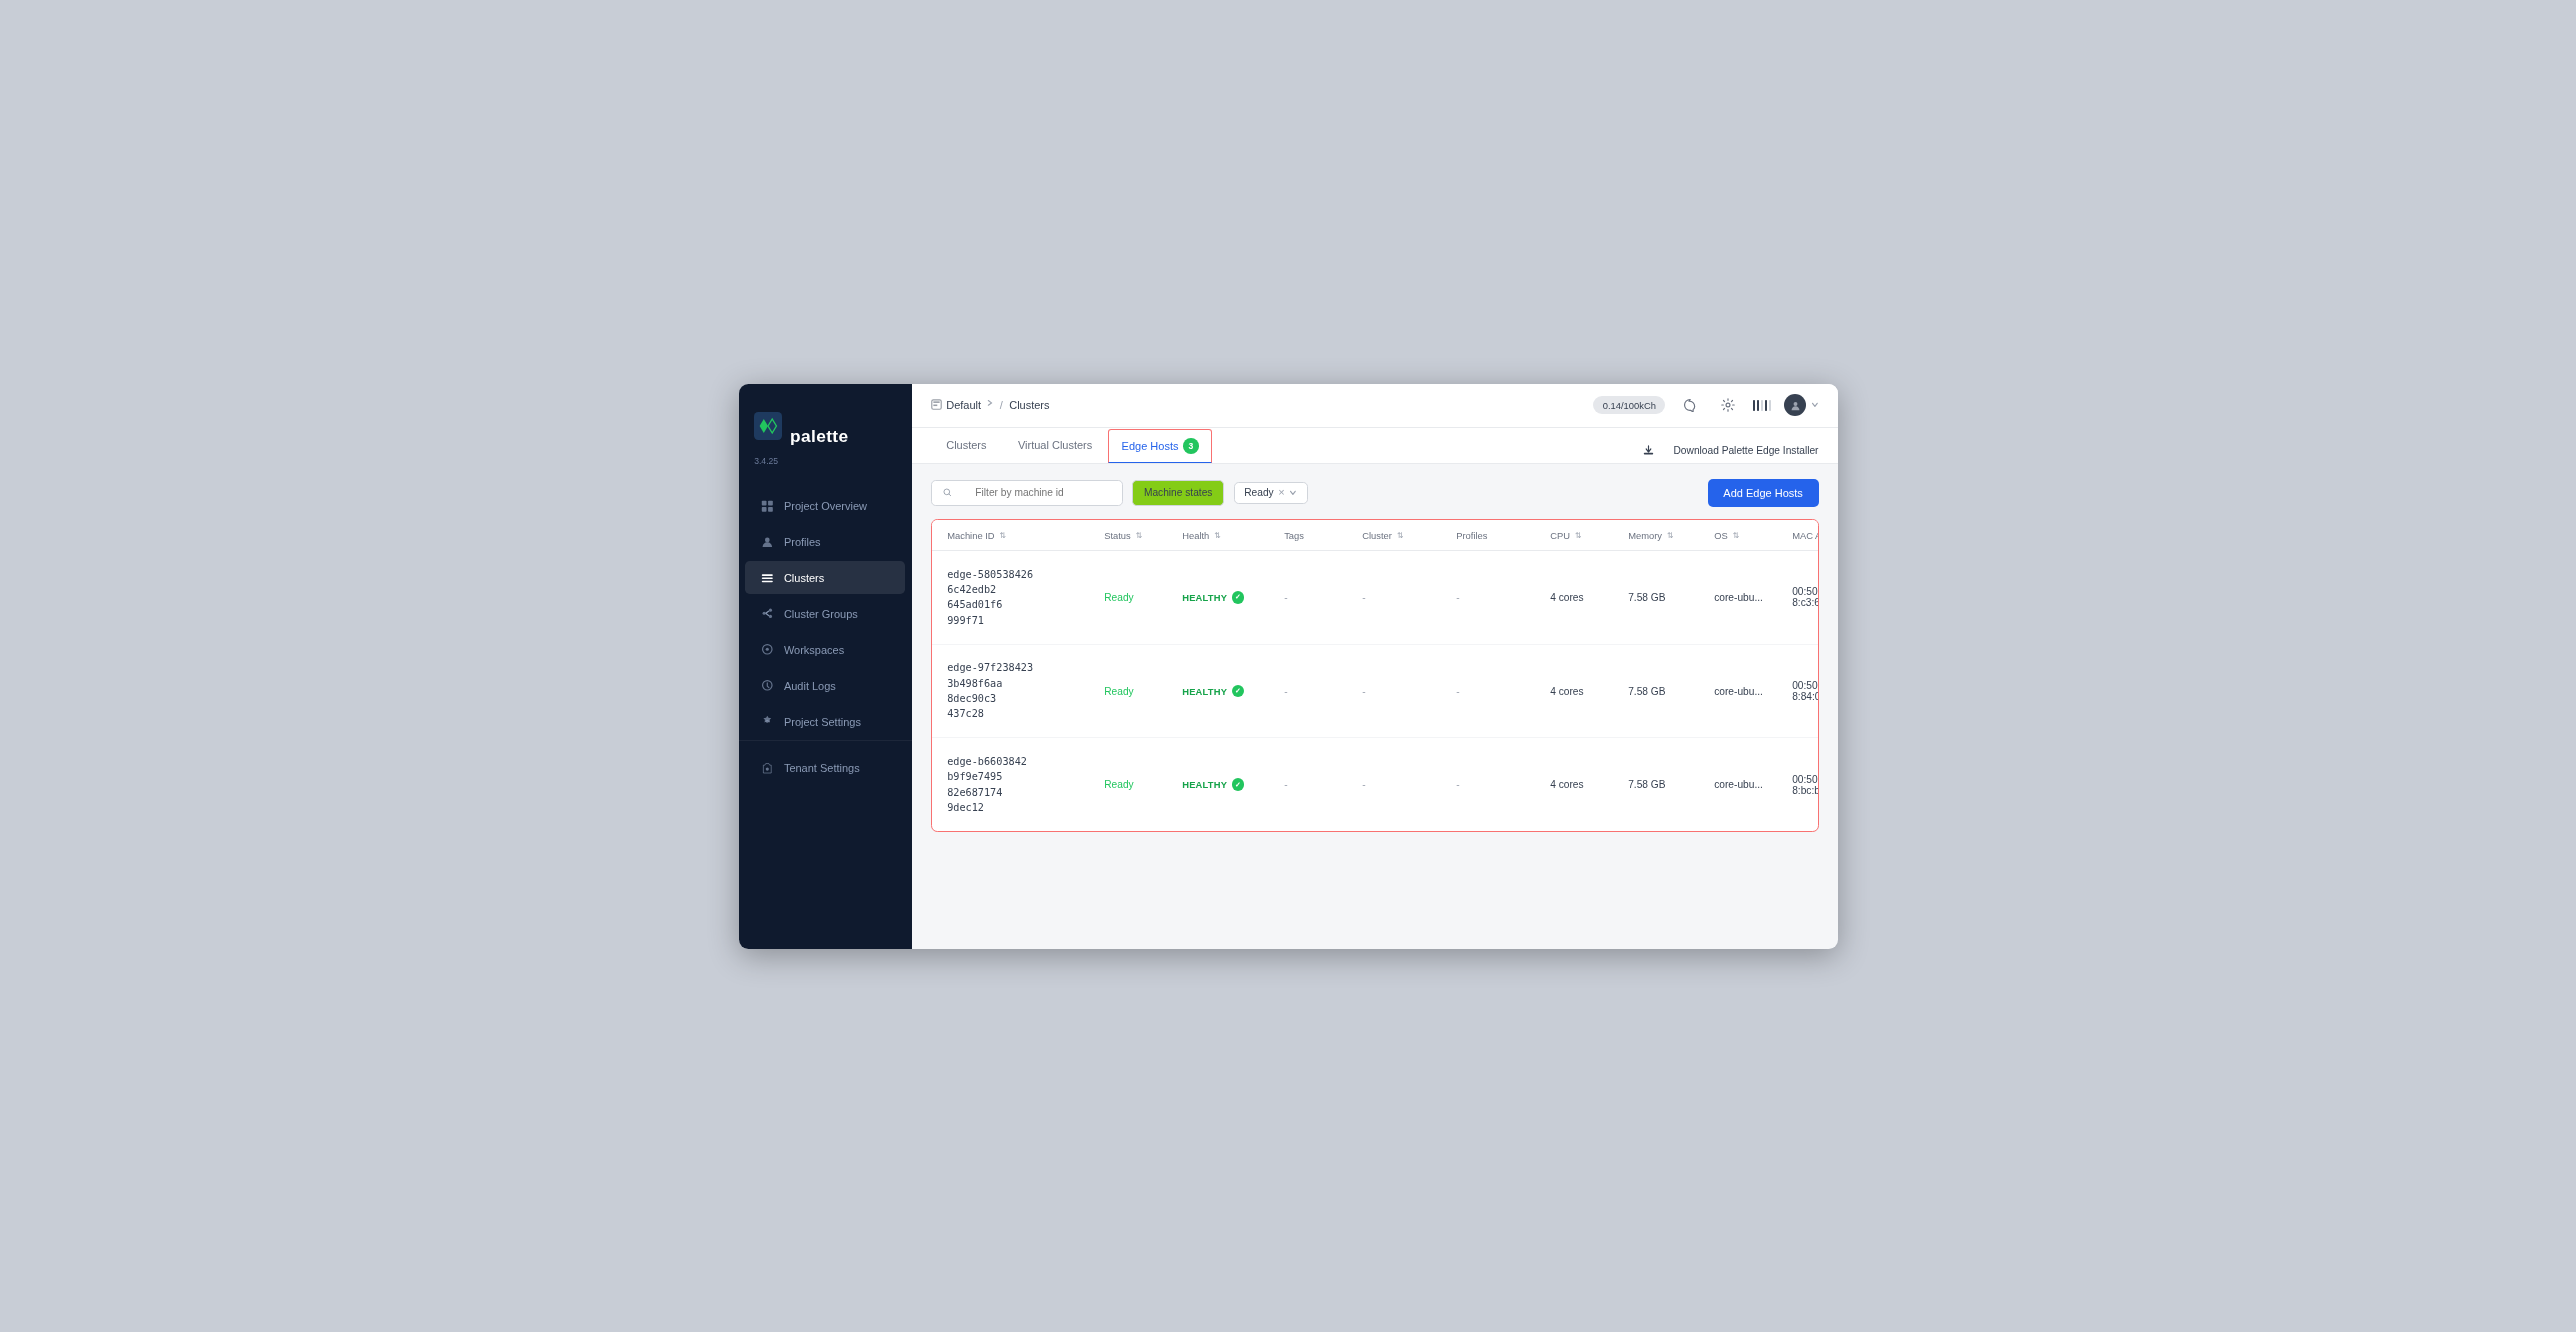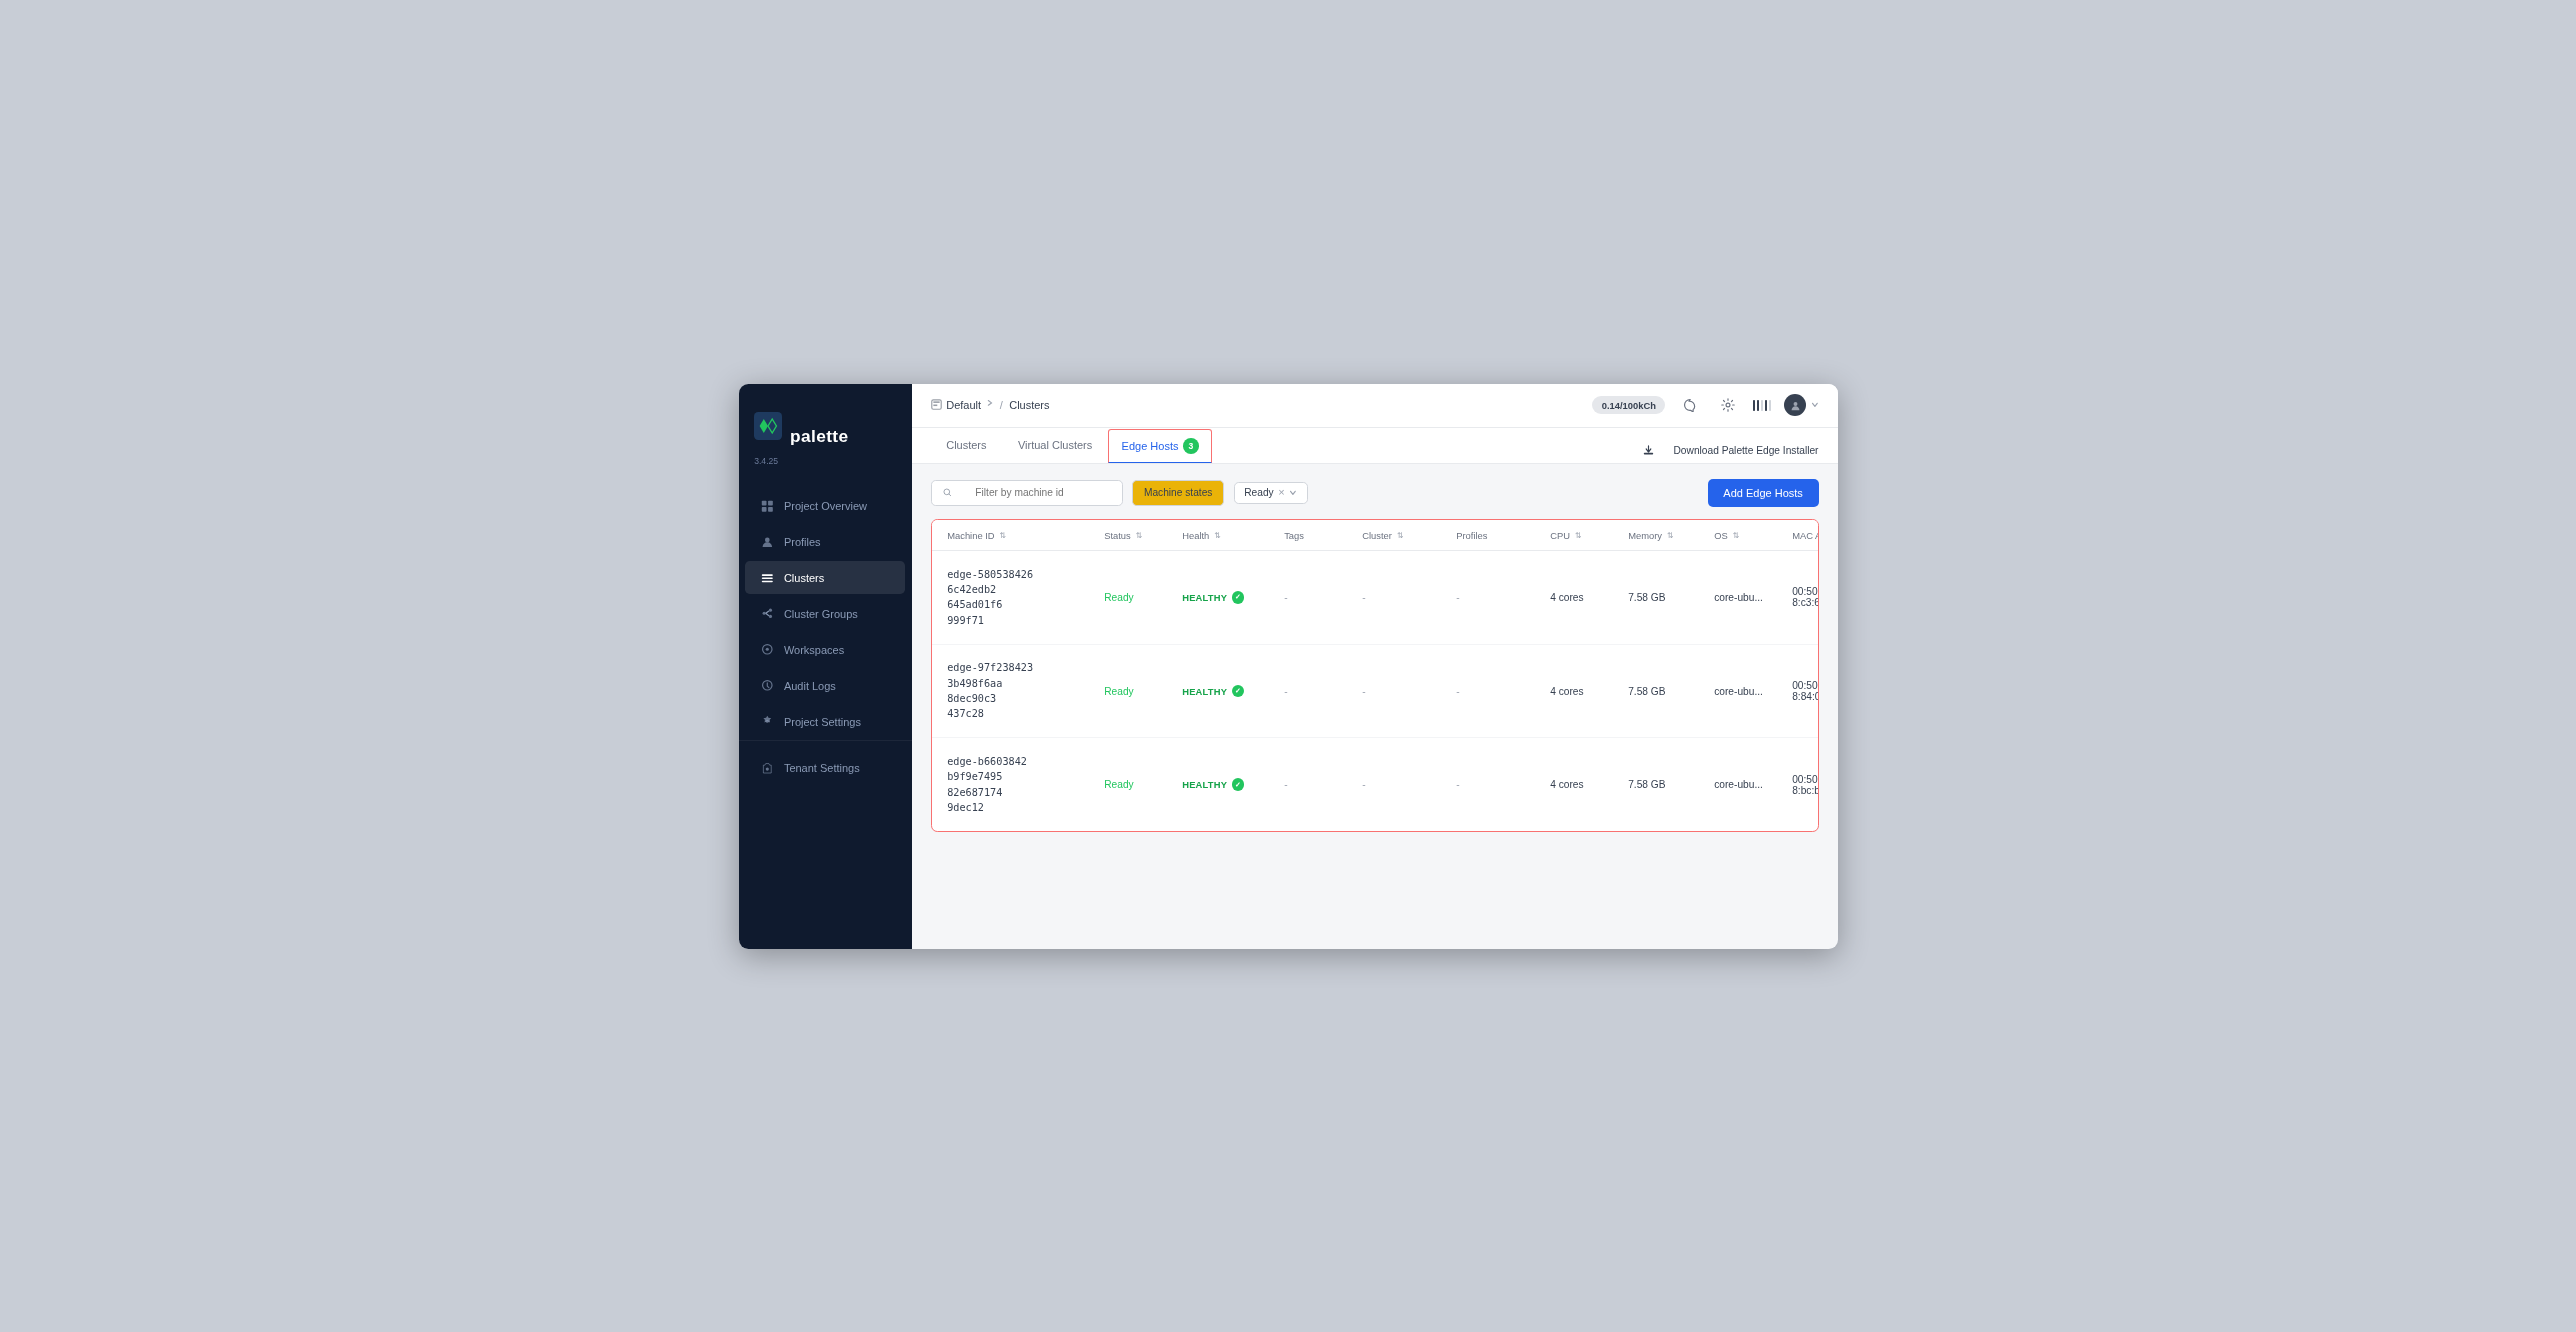--- a/index.html
+++ b/index.html
@@ -144,21 +144,20 @@
       align-items: center;
       gap: 12.6px;
     }
 
     .usage-pill {
       background: #e5e7eb;
       border-radius: 15.7px;
       padding: 3.1px 9.4px;
       font-size: 9.4px;
       color: #374151;
-      font-weight: bold;
     }
 
     .icon-btn {
       width: 25px;
       height: 25px;
       display: flex;
       align-items: center;
       justify-content: center;
       cursor: pointer;
       color: #6b7280;
@@ -274,21 +273,21 @@
       font-size: 10.2px;
       color: #374151;
       background: transparent;
       width: 100%;
     }
 
     .filter-dropdown {
       display: flex;
       align-items: center;
       gap: 6.3px;
-      background: #eab308;
+      background: #84cc16;
       border: 0.8px solid #d1d5db;
       border-radius: 4.7px;
       padding: 6.3px 11px;
       cursor: pointer;
     }
 
     .filter-dropdown-label {
       font-size: 10.2px;
       color: #374151;
       font-weight: 500;

